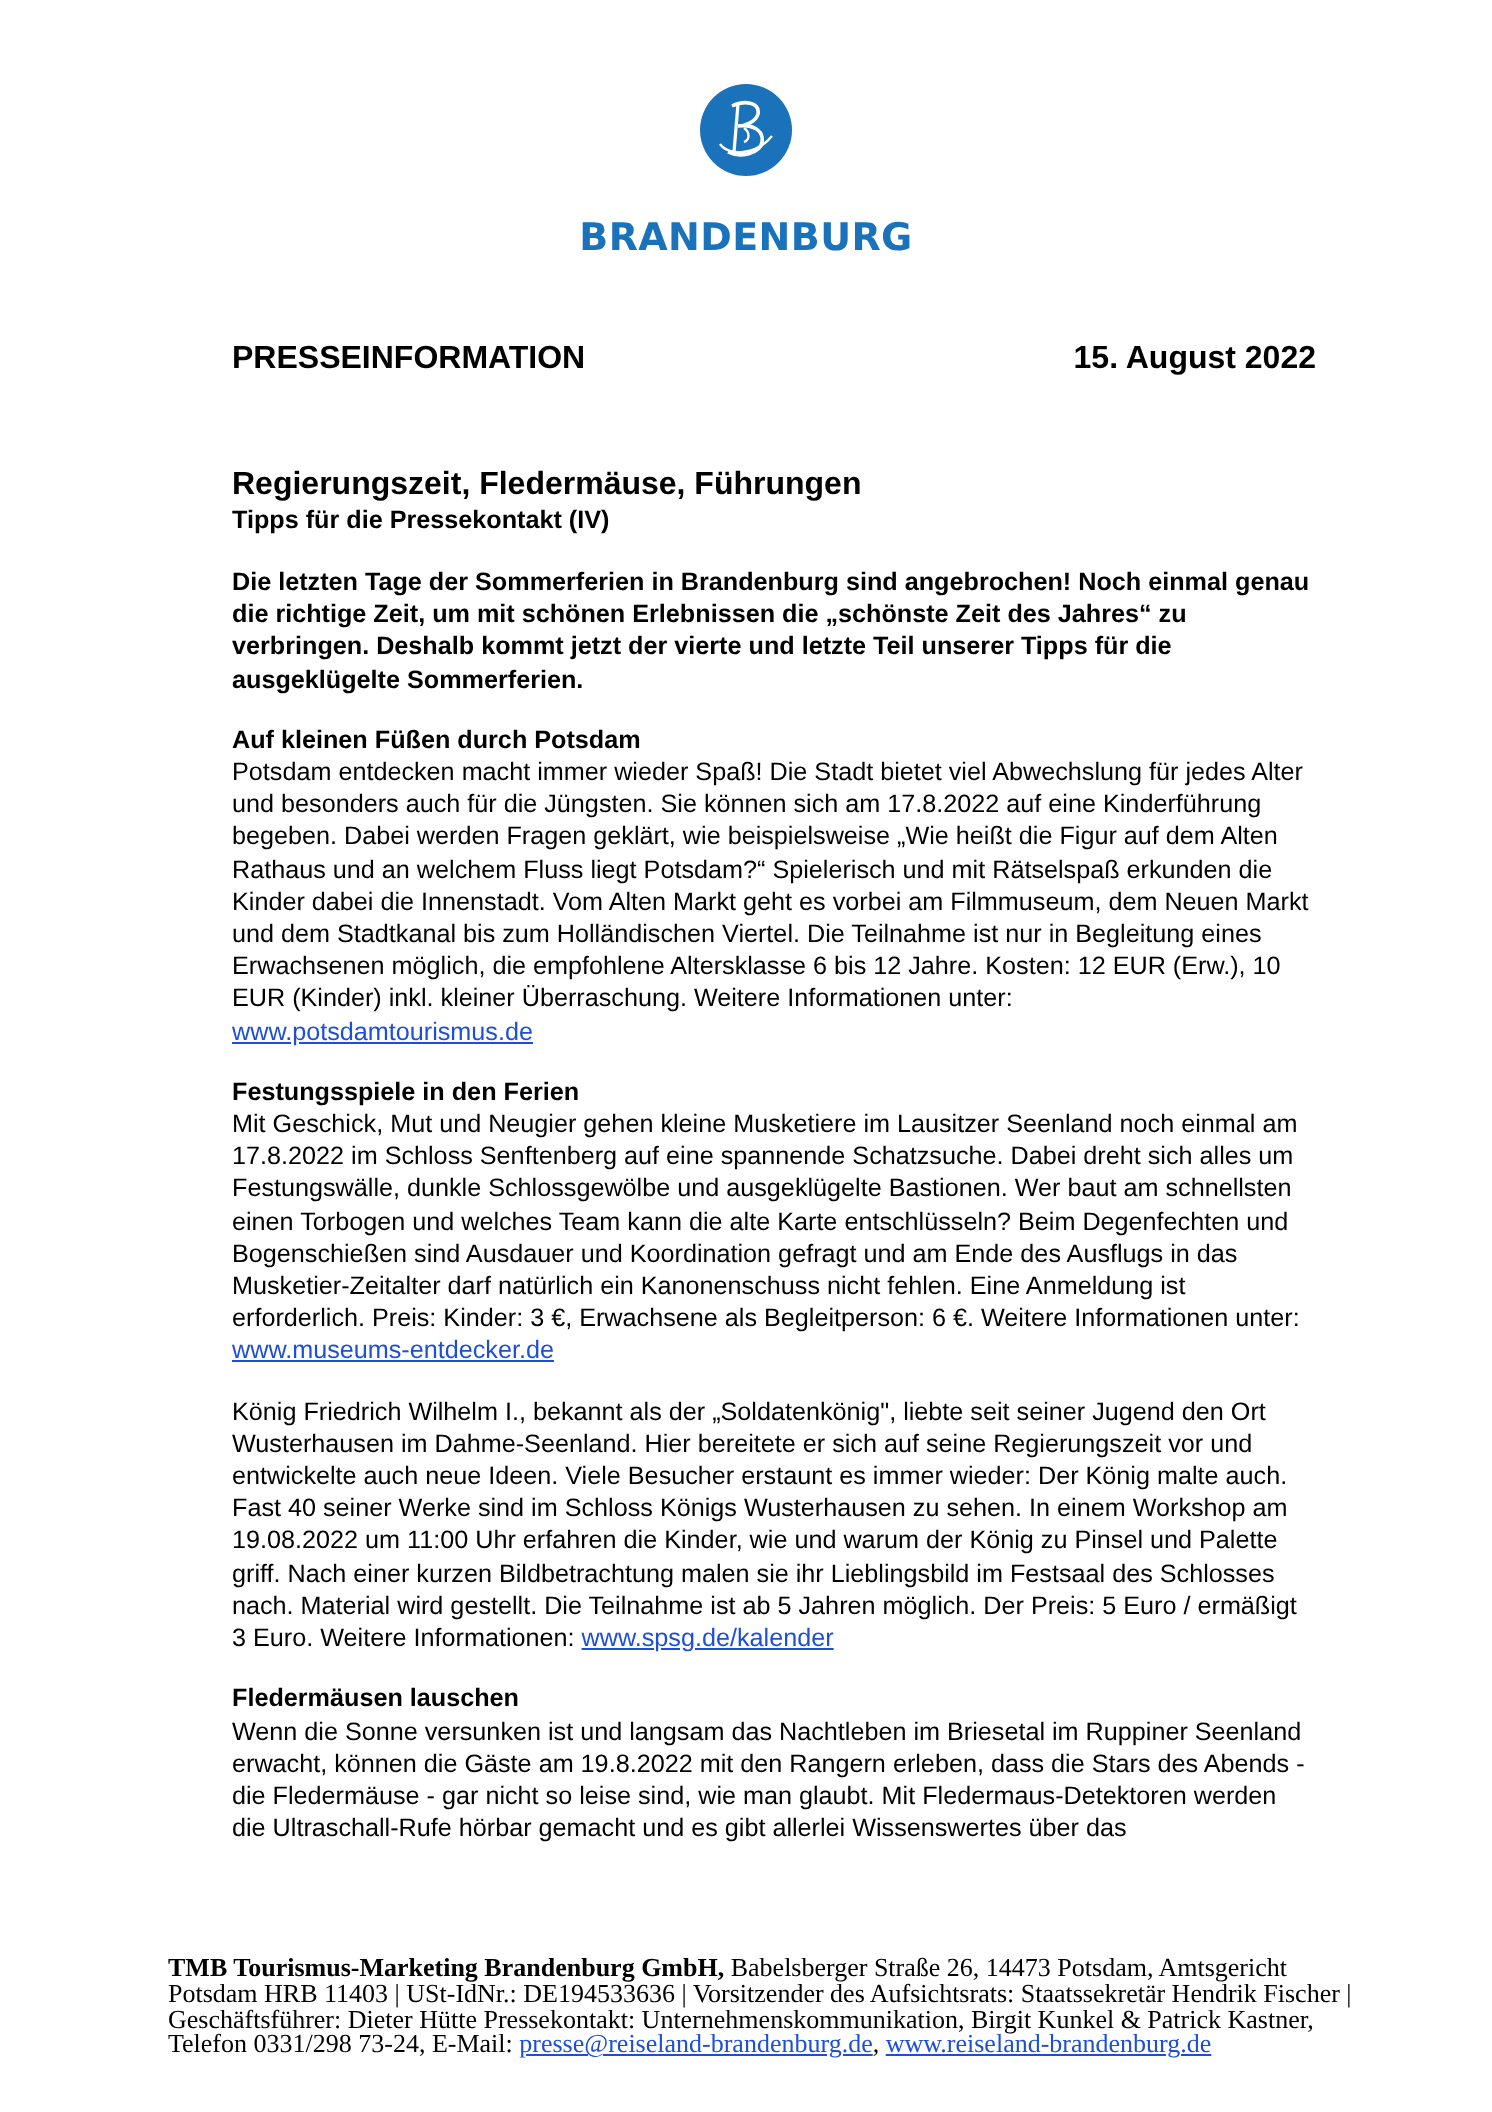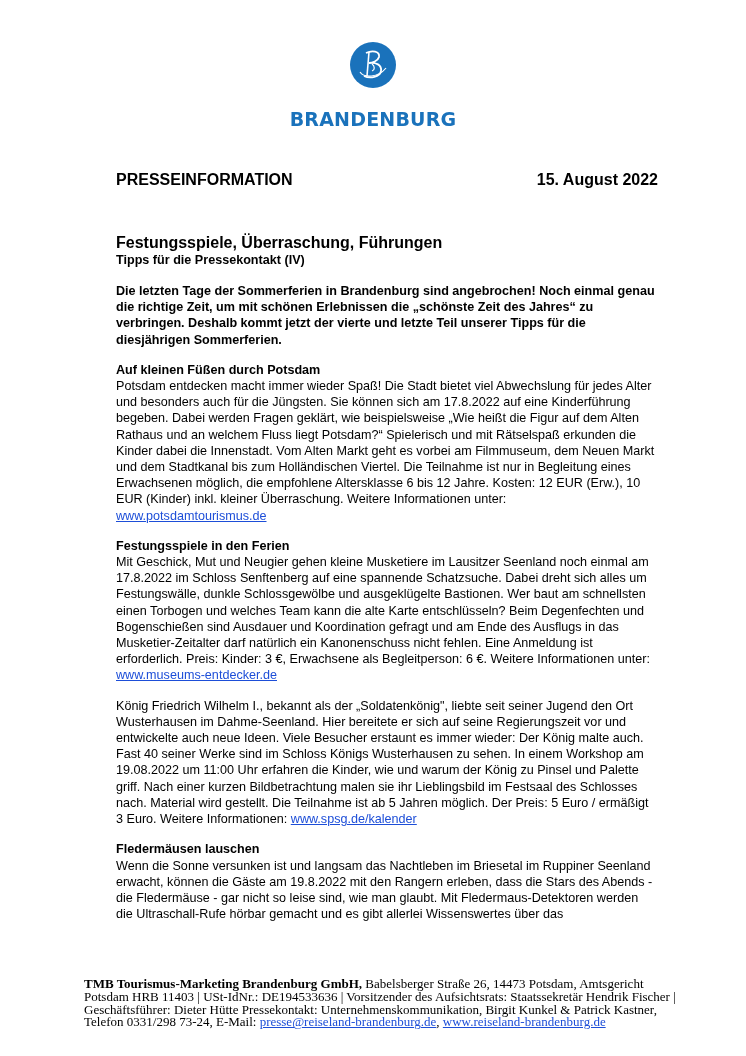--- a/index.html
+++ b/index.html
@@ -35,23 +35,23 @@
   </div>
   <div class="logo-word">BRANDENBURG</div>
 </div>
 
 <div class="header-row">
   <span>PRESSEINFORMATION</span>
   <span>15. August 2022</span>
 </div>
 
 <div class="content">
-  <div class="title">Festungsspiele, Überraschung, Führungen</div>
+  <div class="title">Regierungszeit, Fledermäuse, Führungen</div>
   <div class="subtitle">Tipps für die Pressekontakt (IV)</div>
-  <div class="lead">Die letzten Tage der Sommerferien in Brandenburg sind angebrochen! Noch einmal genau die richtige Zeit, um mit schönen Erlebnissen die „schönste Zeit des Jahres“ zu verbringen. Deshalb kommt jetzt der vierte und letzte Teil unserer Tipps für die diesjährigen Sommerferien.</div>
+  <div class="lead">Die letzten Tage der Sommerferien in Brandenburg sind angebrochen! Noch einmal genau die richtige Zeit, um mit schönen Erlebnissen die „schönste Zeit des Jahres“ zu verbringen. Deshalb kommt jetzt der vierte und letzte Teil unserer Tipps für die ausgeklügelte Sommerferien.</div>
 
   <div class="section">
     <div class="section-heading">Auf kleinen Füßen durch Potsdam</div>
     <div class="section-body"><span>Potsdam entdecken macht immer wieder Spaß! Die Stadt bietet viel Abwechslung für jedes Alter und besonders auch für die Jüngsten. Sie können sich am 17.8.2022 auf eine Kinderführung begeben. Dabei werden Fragen geklärt, wie beispielsweise „Wie heißt die Figur auf dem Alten Rathaus und an welchem Fluss liegt Potsdam?“ Spielerisch und mit Rätselspaß erkunden die Kinder dabei die Innenstadt. Vom Alten Markt geht es vorbei am Filmmuseum, dem Neuen Markt und dem Stadtkanal bis zum Holländischen Viertel. Die Teilnahme ist nur in Begleitung eines Erwachsenen möglich, die empfohlene Altersklasse 6 bis 12 Jahre. Kosten:  12 EUR (Erw.), 10 EUR (Kinder) inkl. kleiner Überraschung. Weitere Informationen unter: </span><a href="#">www.potsdamtourismus.de</a></div>
   </div>
 
   <div class="section">
     <div class="section-heading">Festungsspiele in den Ferien</div>
     <div class="section-body"><span>Mit Geschick, Mut und Neugier gehen kleine Musketiere im Lausitzer Seenland noch einmal am 17.8.2022 im Schloss Senftenberg auf eine spannende Schatzsuche. Dabei dreht sich alles um Festungswälle, dunkle Schlossgewölbe und ausgeklügelte Bastionen. Wer baut am schnellsten einen Torbogen und welches Team kann die alte Karte entschlüsseln? Beim Degenfechten und Bogenschießen sind Ausdauer und Koordination gefragt und am Ende des Ausflugs in das Musketier-Zeitalter darf natürlich ein Kanonenschuss nicht fehlen. Eine Anmeldung ist erforderlich. Preis:  Kinder: 3 €, Erwachsene als Begleitperson: 6 €. Weitere Informationen unter: </span><a href="#">www.museums-entdecker.de</a></div>
   </div>

